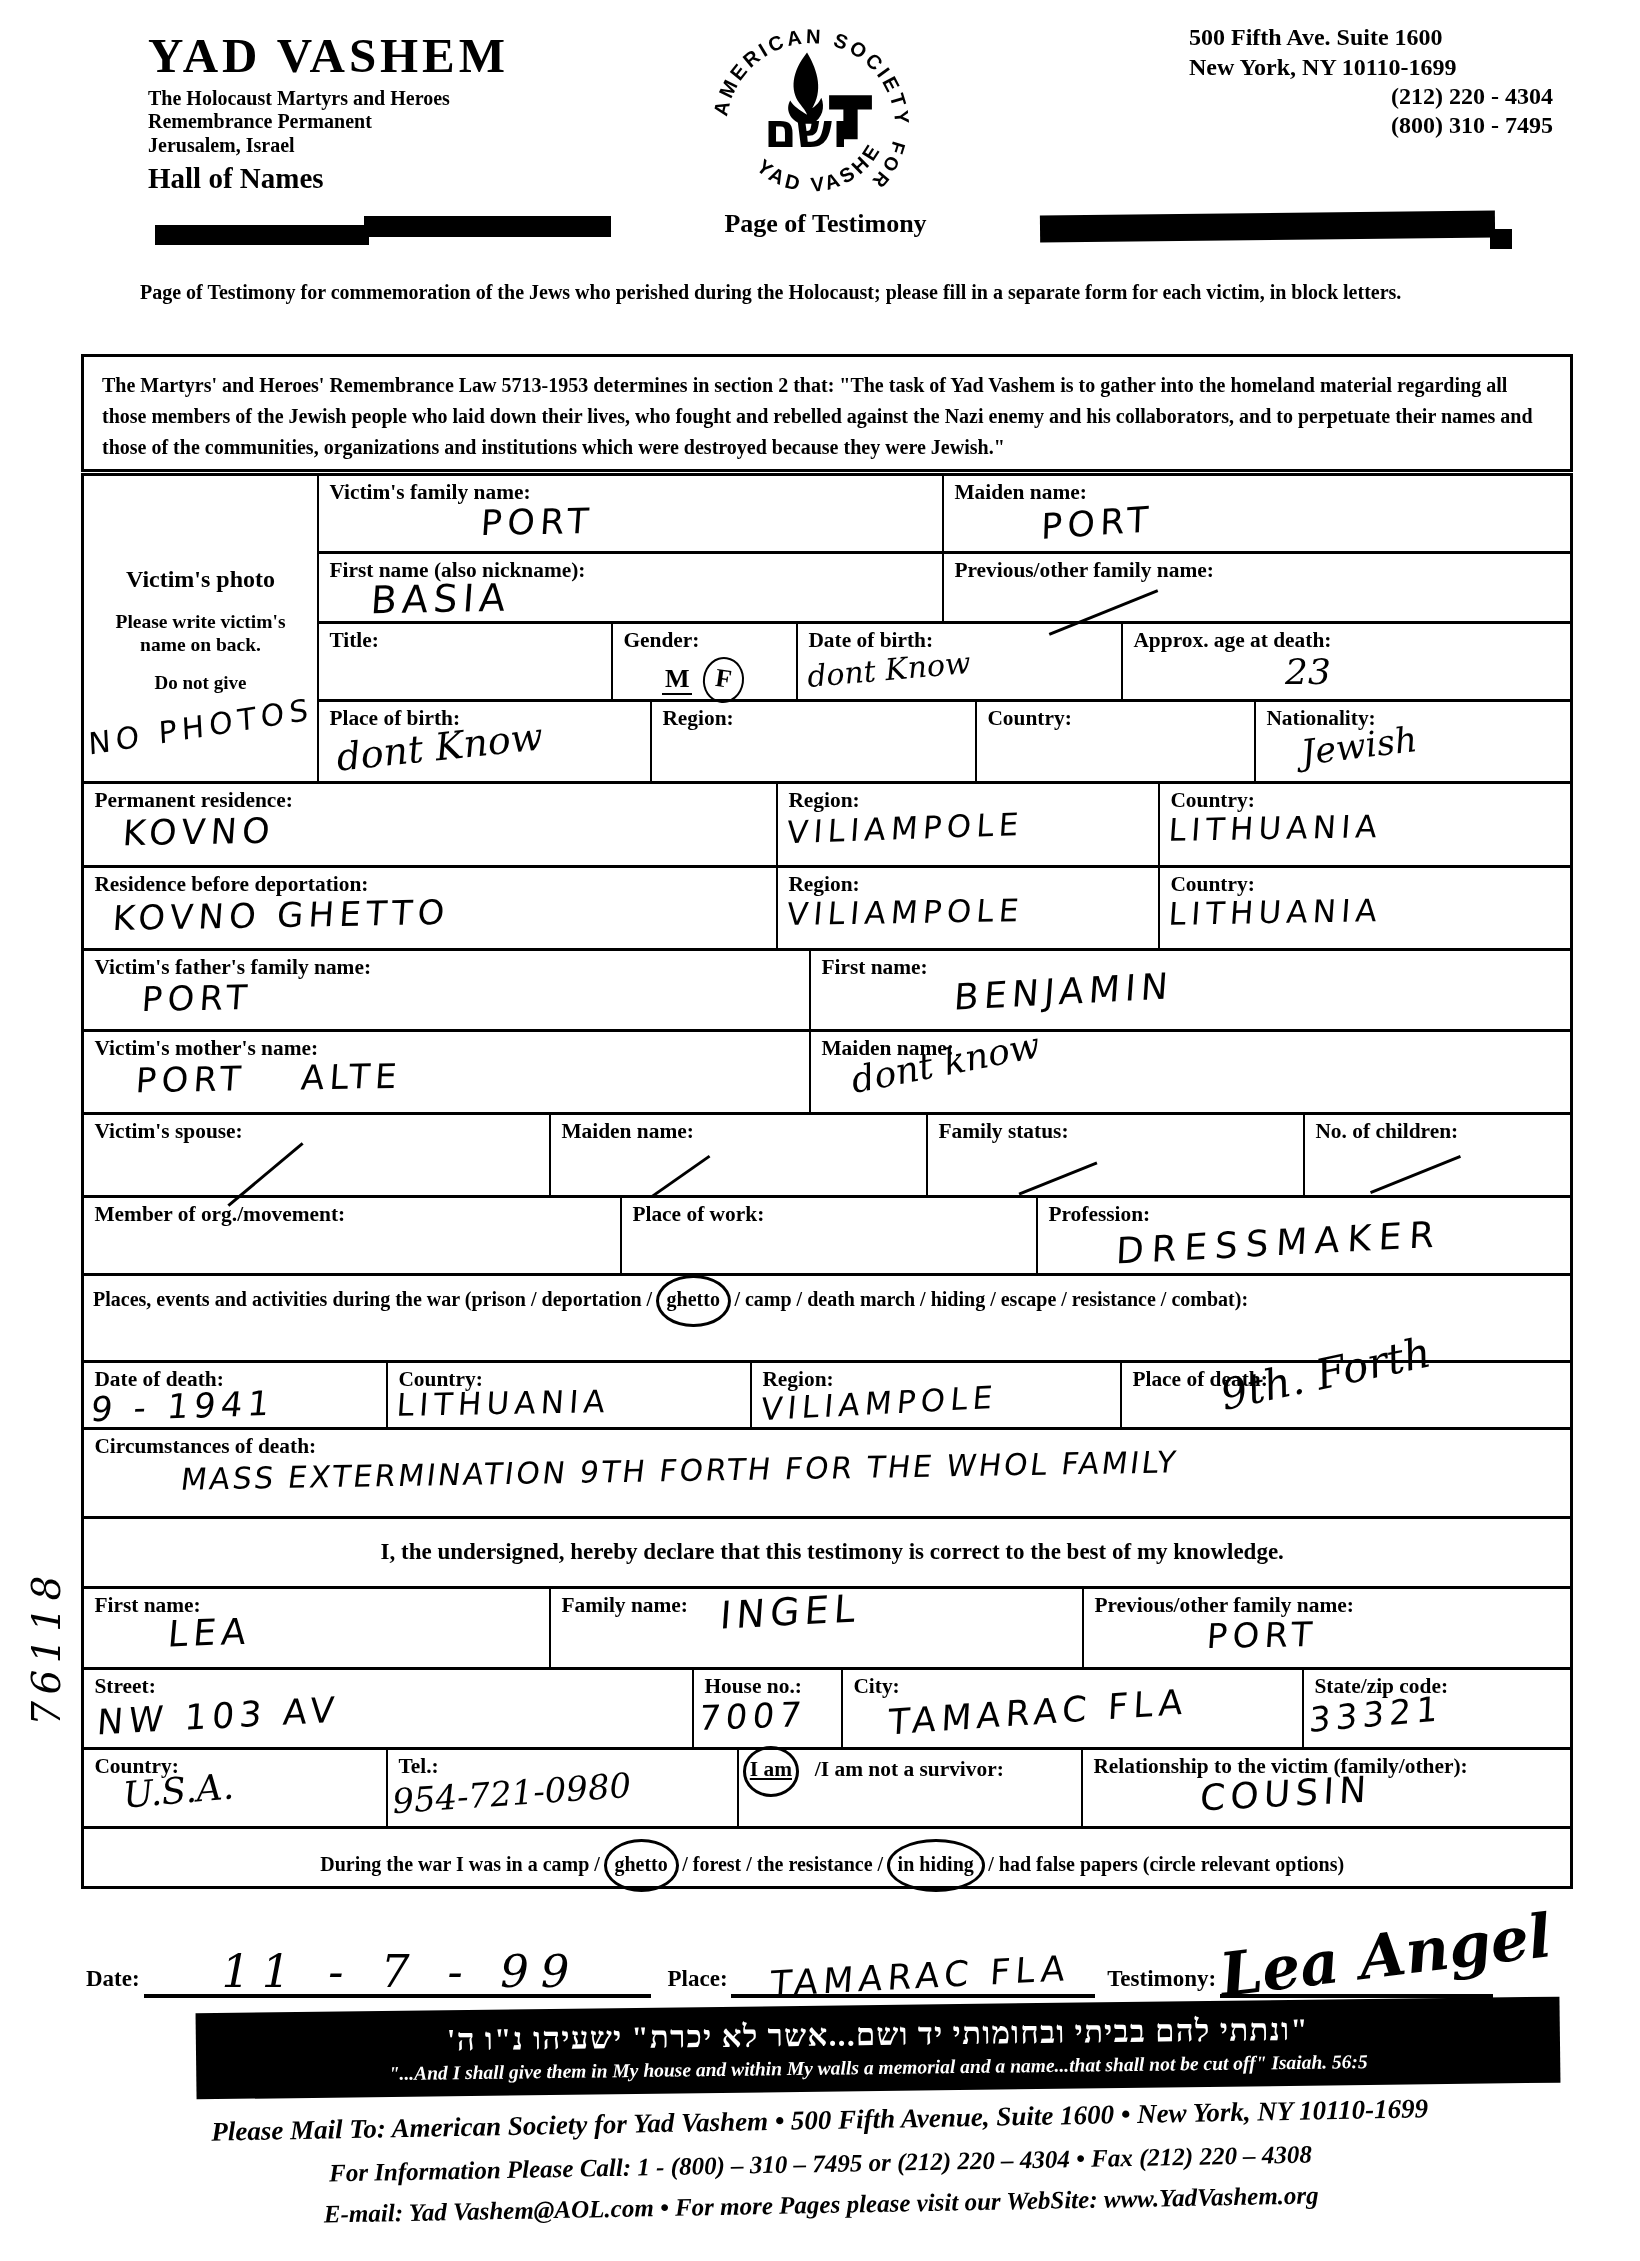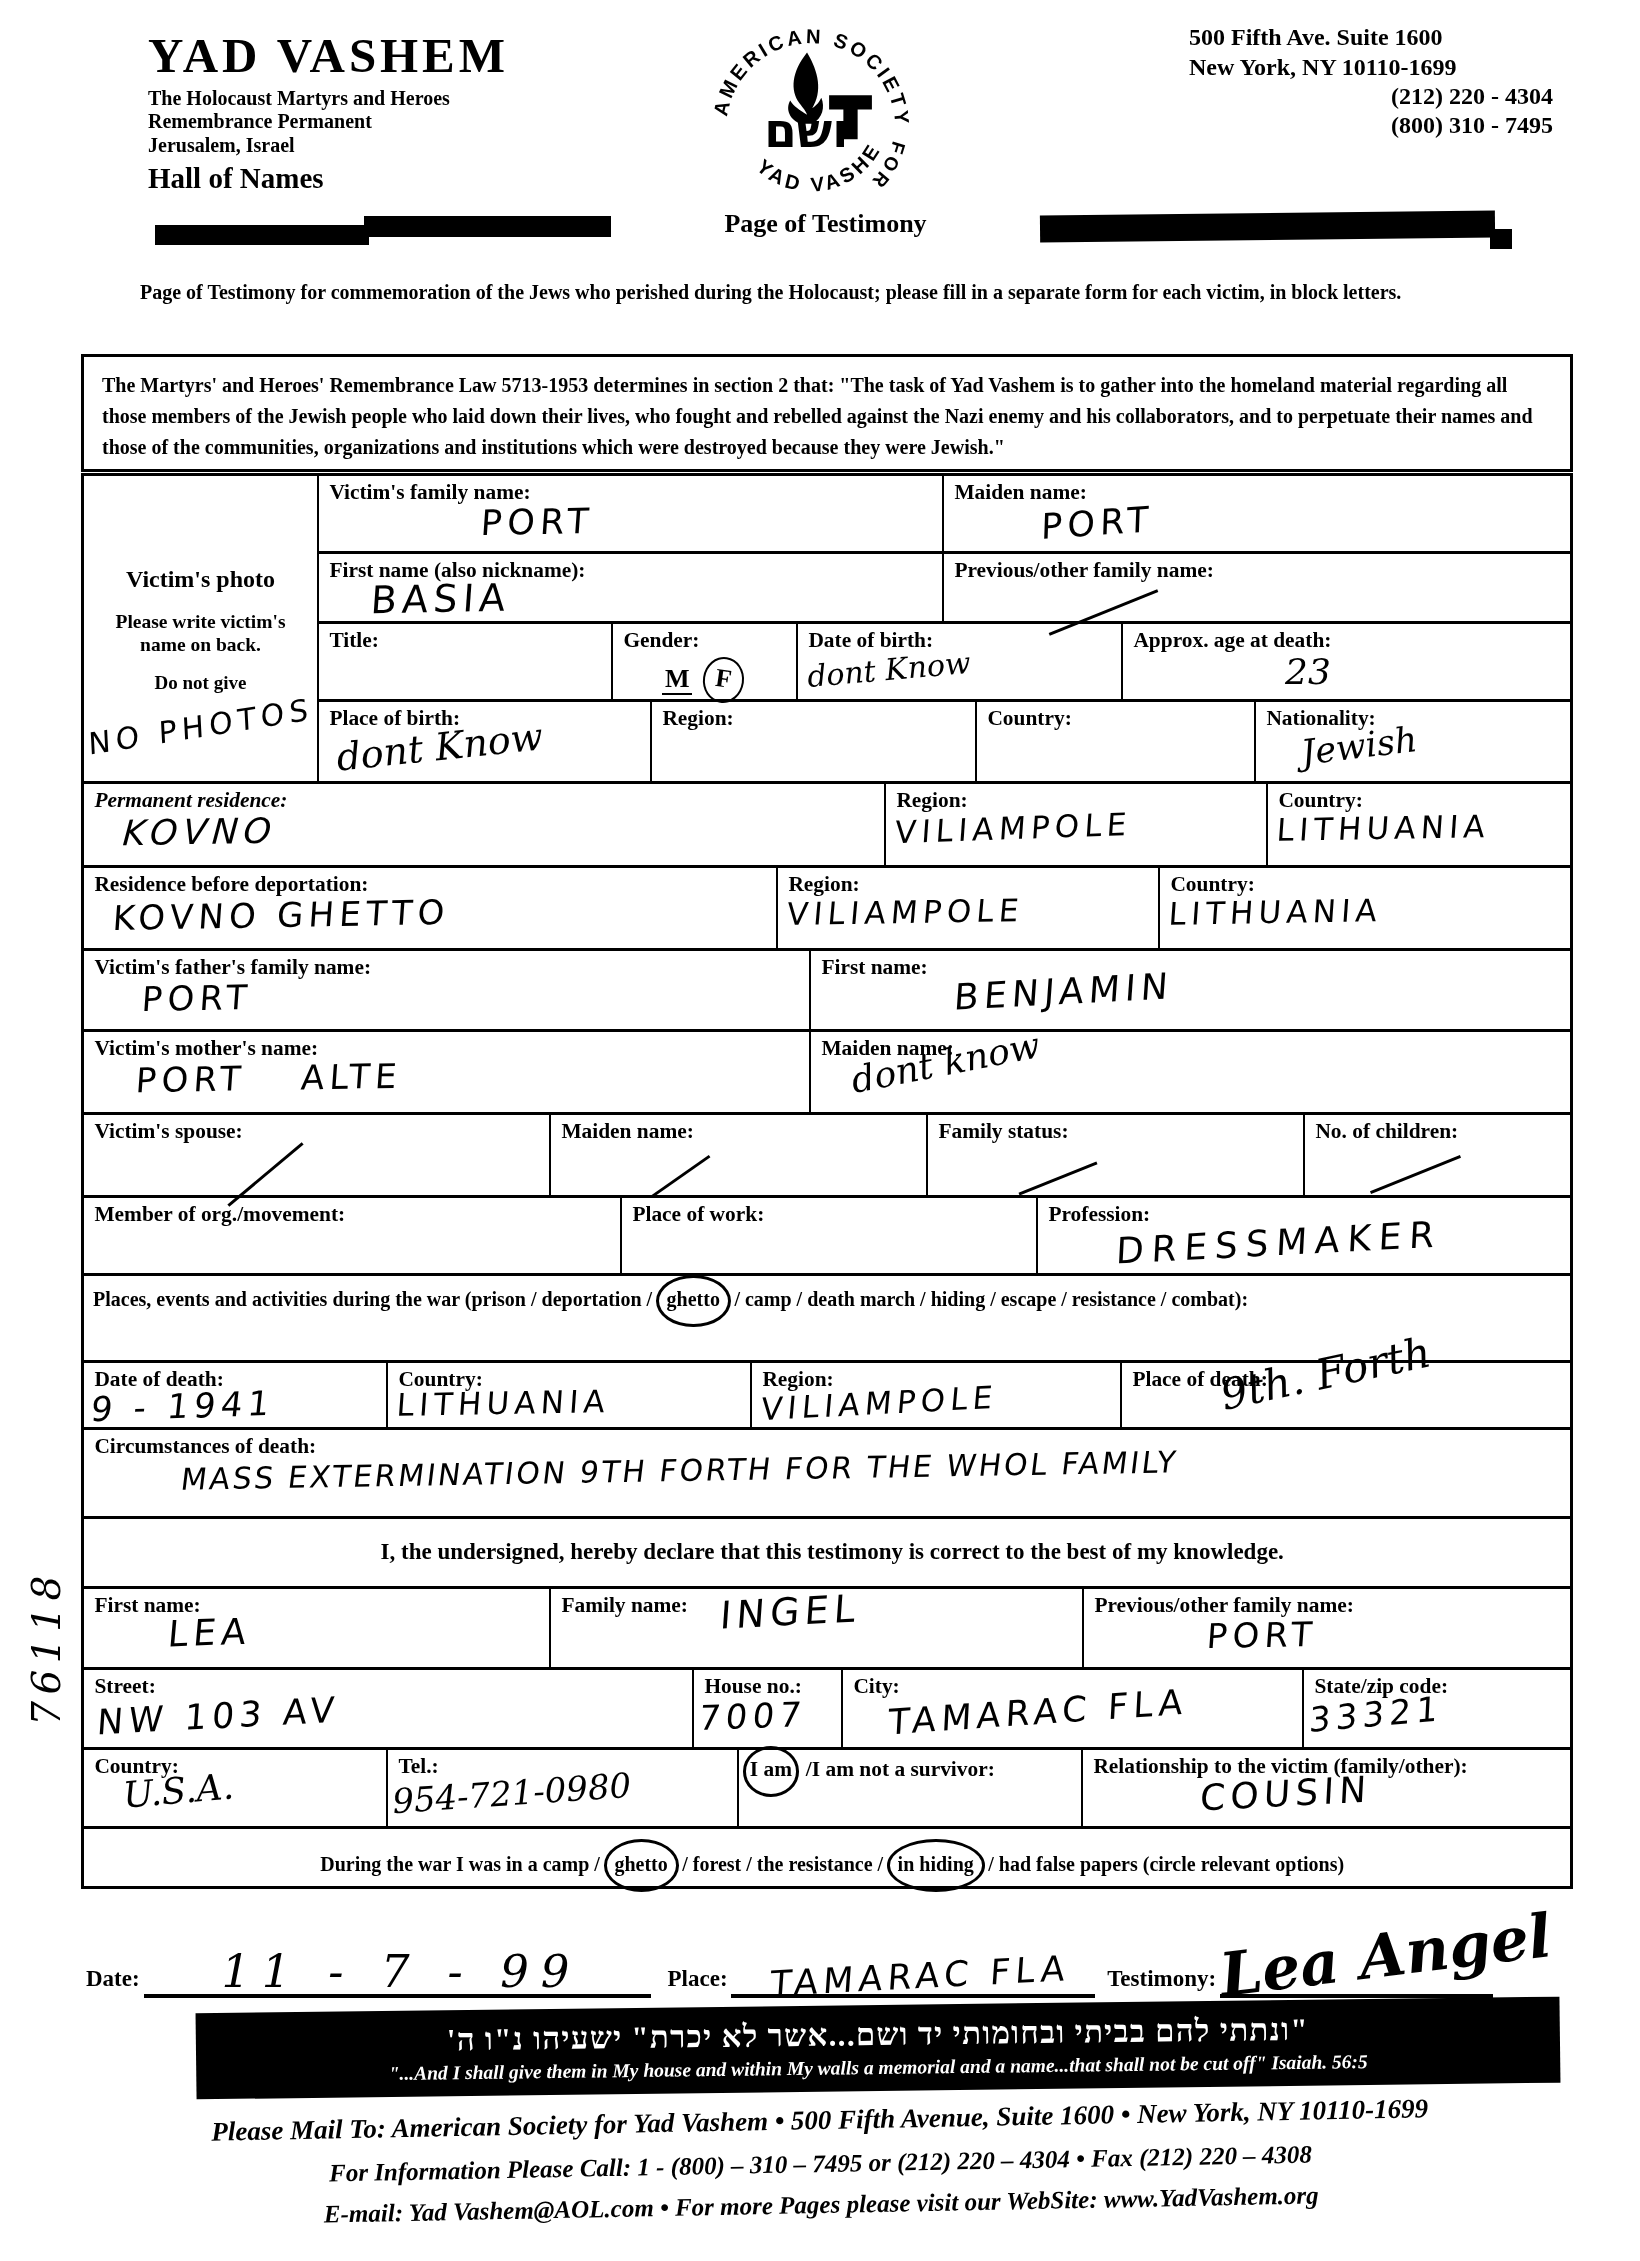--- a/index.html
+++ b/index.html
@@ -202,21 +202,21 @@
           </div>
           <div class="cell grow">
             <div class="lbl">Nationality:</div>
             <span class="val hw-cur" style="left:45px;top:27px;font-size:35px;transform:rotate(-7deg);">Jewish</span>
           </div>
         </div>
       </div>
     </div>
 
     <div class="trow" style="height:84px;">
-      <div class="cell cfirst" style="width:800px;font-style:italic;">
+      <div class="cell cfirst" style="width:692px;">
         <div class="lbl">Permanent residence:</div>
         <span class="val hw-caps" style="left:39px;top:31px;font-size:35px;">KOVNO</span>
       </div>
       <div class="cell" style="width:382px;">
         <div class="lbl">Region:</div>
         <span class="val hw-caps" style="left:9px;top:29px;font-size:31px;transform:rotate(-2deg) skewX(-6deg);">VILIAMPOLE</span>
       </div>
       <div class="cell grow">
         <div class="lbl">Country:</div>
         <span class="val hw-caps" style="left:9px;top:29px;font-size:31px;">LITHUANIA</span>
@@ -368,21 +368,21 @@
       <div class="cell cfirst" style="width:302px;">
         <div class="lbl">Country:</div>
         <span class="val hw-cur" style="left:39px;top:23.4px;font-size:36px;transform:rotate(-5deg);">U.S.A.</span>
       </div>
       <div class="cell" style="width:351px;">
         <div class="lbl">Tel.:</div>
         <span class="val hw-cur" style="left:3.9px;top:26px;font-size:34px;transform:rotate(-4deg);">954-721-0980</span>
       </div>
       <div class="cell" style="width:344px;">
         <div class="lbl">
-          <span class="circ" style="padding:9px 3.9px 13px 3.9px;margin:-9px 7px -13px -6.5px;">I am</span><span>/I am not a survivor:</span>
+          <span class="circ" style="padding:9px 3.9px 13px 3.9px;margin:-9px 16px -13px -6.5px;text-decoration:underline;">I am</span><span>/I am not a survivor:</span>
         </div>
       </div>
       <div class="cell grow">
         <div class="lbl">Relationship to the victim (family/other):</div>
         <span class="val hw-caps" style="left:117px;top:26px;font-size:36px;transform:rotate(-3deg) skewX(-6deg);">COUSIN</span>
       </div>
     </div>
 
     <div class="trow" style="height:60px;">
       <div class="cell cfirst grow during">

